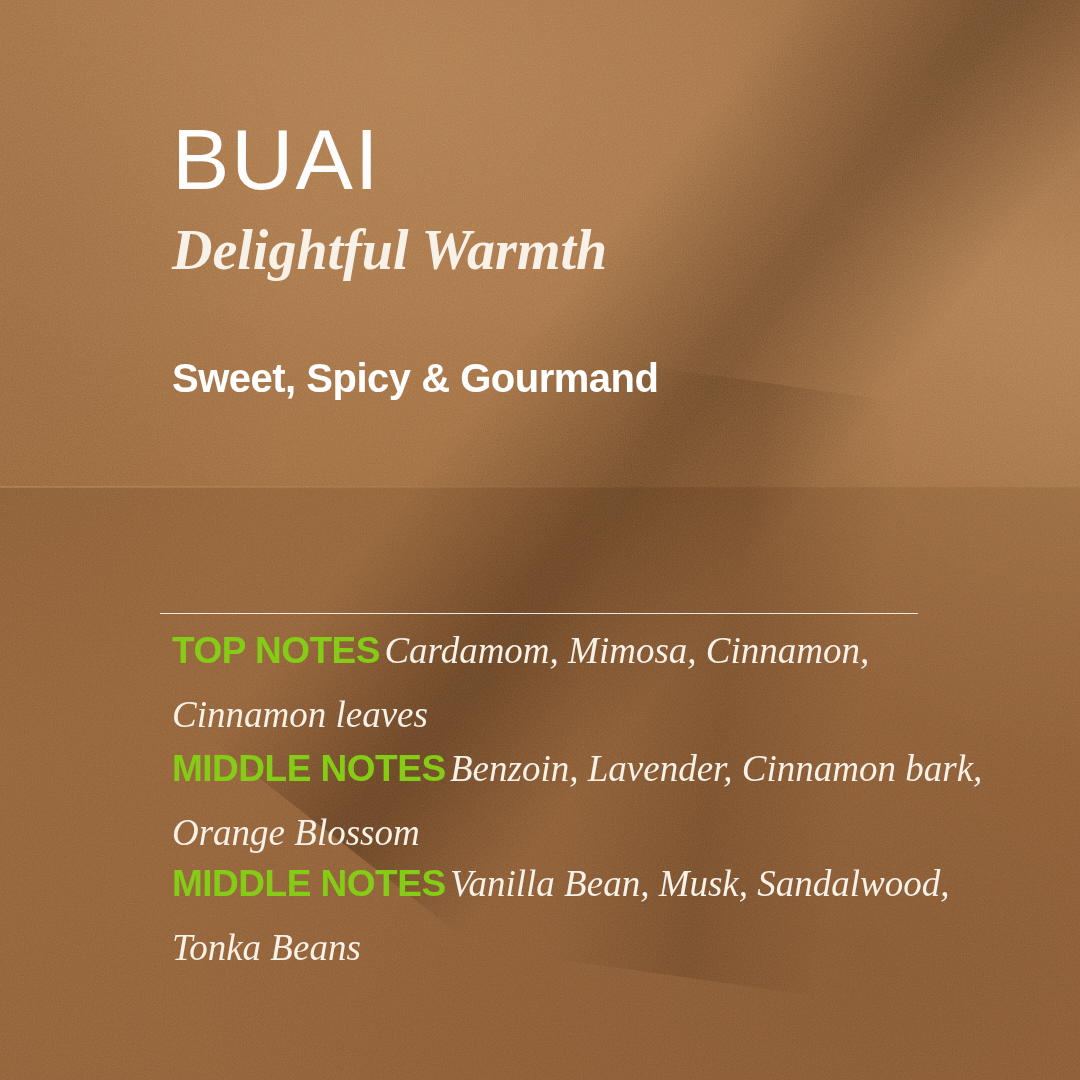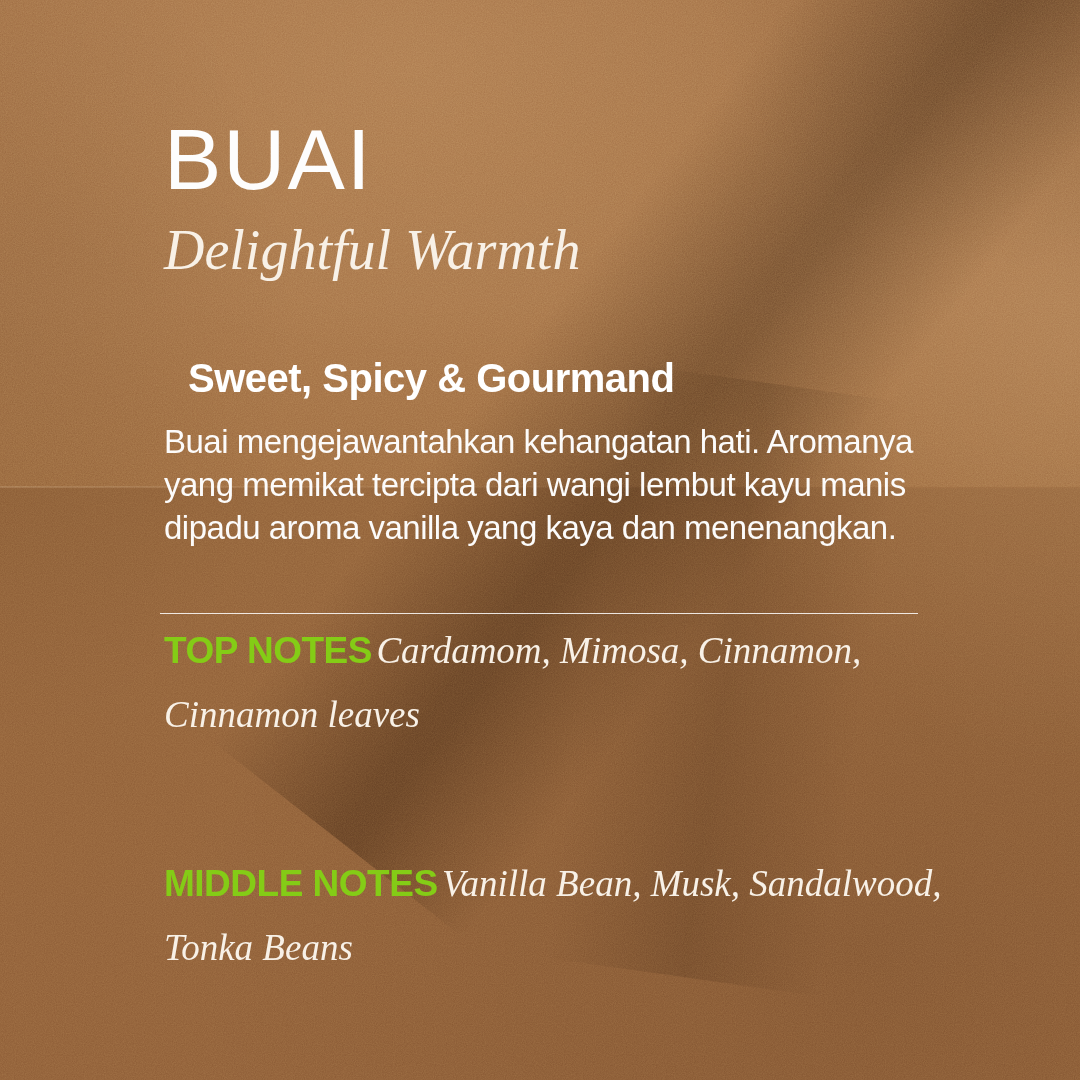--- a/index.html
+++ b/index.html
@@ -30,38 +30,37 @@
     transform:rotate(8deg);
     background:linear-gradient(90deg, rgba(45,24,10,0) 0%, rgba(45,24,10,0.20) 50%, rgba(45,24,10,0) 100%);
   }
   .fold-line{
     position:absolute;left:0;top:486px;width:62%;height:2px;
     background:linear-gradient(90deg, rgba(255,232,200,0.14), rgba(255,232,200,0.05) 60%, rgba(255,232,200,0));
   }
   .grain{position:absolute;inset:0;mix-blend-mode:soft-light;opacity:.85;pointer-events:none;}
   .grain-top{position:absolute;left:0;top:0;width:1080px;height:487px;mix-blend-mode:soft-light;opacity:.55;pointer-events:none;}
   
-  .txt{position:absolute;left:164px;color:#ffffff;}
+  .txt{position:absolute;left:172px;color:#ffffff;}
   .title{
     top:116px;
     font-size:86px;font-weight:400;line-height:1.0;letter-spacing:2px;
     color:#fdfdfd;
   }
   .tagline{
     top:220px;
     font-family:"Liberation Serif", serif;
-    font-style:italic;font-weight:400;
+    font-style:italic;font-weight:700;
     font-size:56px;line-height:1.1;
     color:#f8f1e7;
   }
   .scent-family{
     top:356px;
     font-size:40px;font-weight:700;letter-spacing:-0.5px;
     color:#ffffff;
-    margin-left:24px;
   }
   .description{
     top:420px;width:870px;
     font-size:33px;font-weight:400;line-height:43px;letter-spacing:-0.5px;
     white-space:pre-line;
     color:#fcfbfa;
   }
   .divider{
     position:absolute;left:160px;top:613px;width:758px;height:1px;
     background:rgba(255,255,255,0.85);
@@ -104,32 +103,34 @@
     </filter>
     <rect width="1080" height="487" filter="url(#grainF2)"></rect>
   </svg>
 
   <div class="txt title">BUAI</div>
 
   <div class="txt tagline">Delightful Warmth</div>
 
   <div class="txt scent-family">Sweet, Spicy &amp; Gourmand</div>
 
-  <div class="txt description">Buai mengejawantahkan kehangatan hati. Aromanya
-yang memikat tercipta dari wangi lembut kayu manis
-dipadu aroma vanilla yang kaya dan menenangkan.</div>
 
   <div class="divider"></div>
 
   <div class="txt note note-top">
     <span class="note-label">TOP NOTES</span>
     <span class="note-names">Cardamom, Mimosa, Cinnamon,
 Cinnamon leaves</span>
   </div>
 
+  <div class="txt note note-middle">
+    <span class="note-label">MIDDLE NOTES</span>
+    <span class="note-names">Benzoin, Lavender, Cinnamon bark,
+Orange Blossom</span>
+  </div>
 
   <div class="txt note note-bottom">
     <span class="note-label">MIDDLE NOTES</span>
     <span class="note-names">Vanilla Bean, Musk, Sandalwood,
 Tonka Beans</span>
   </div>
 
 </div>
 
 </body></html>

